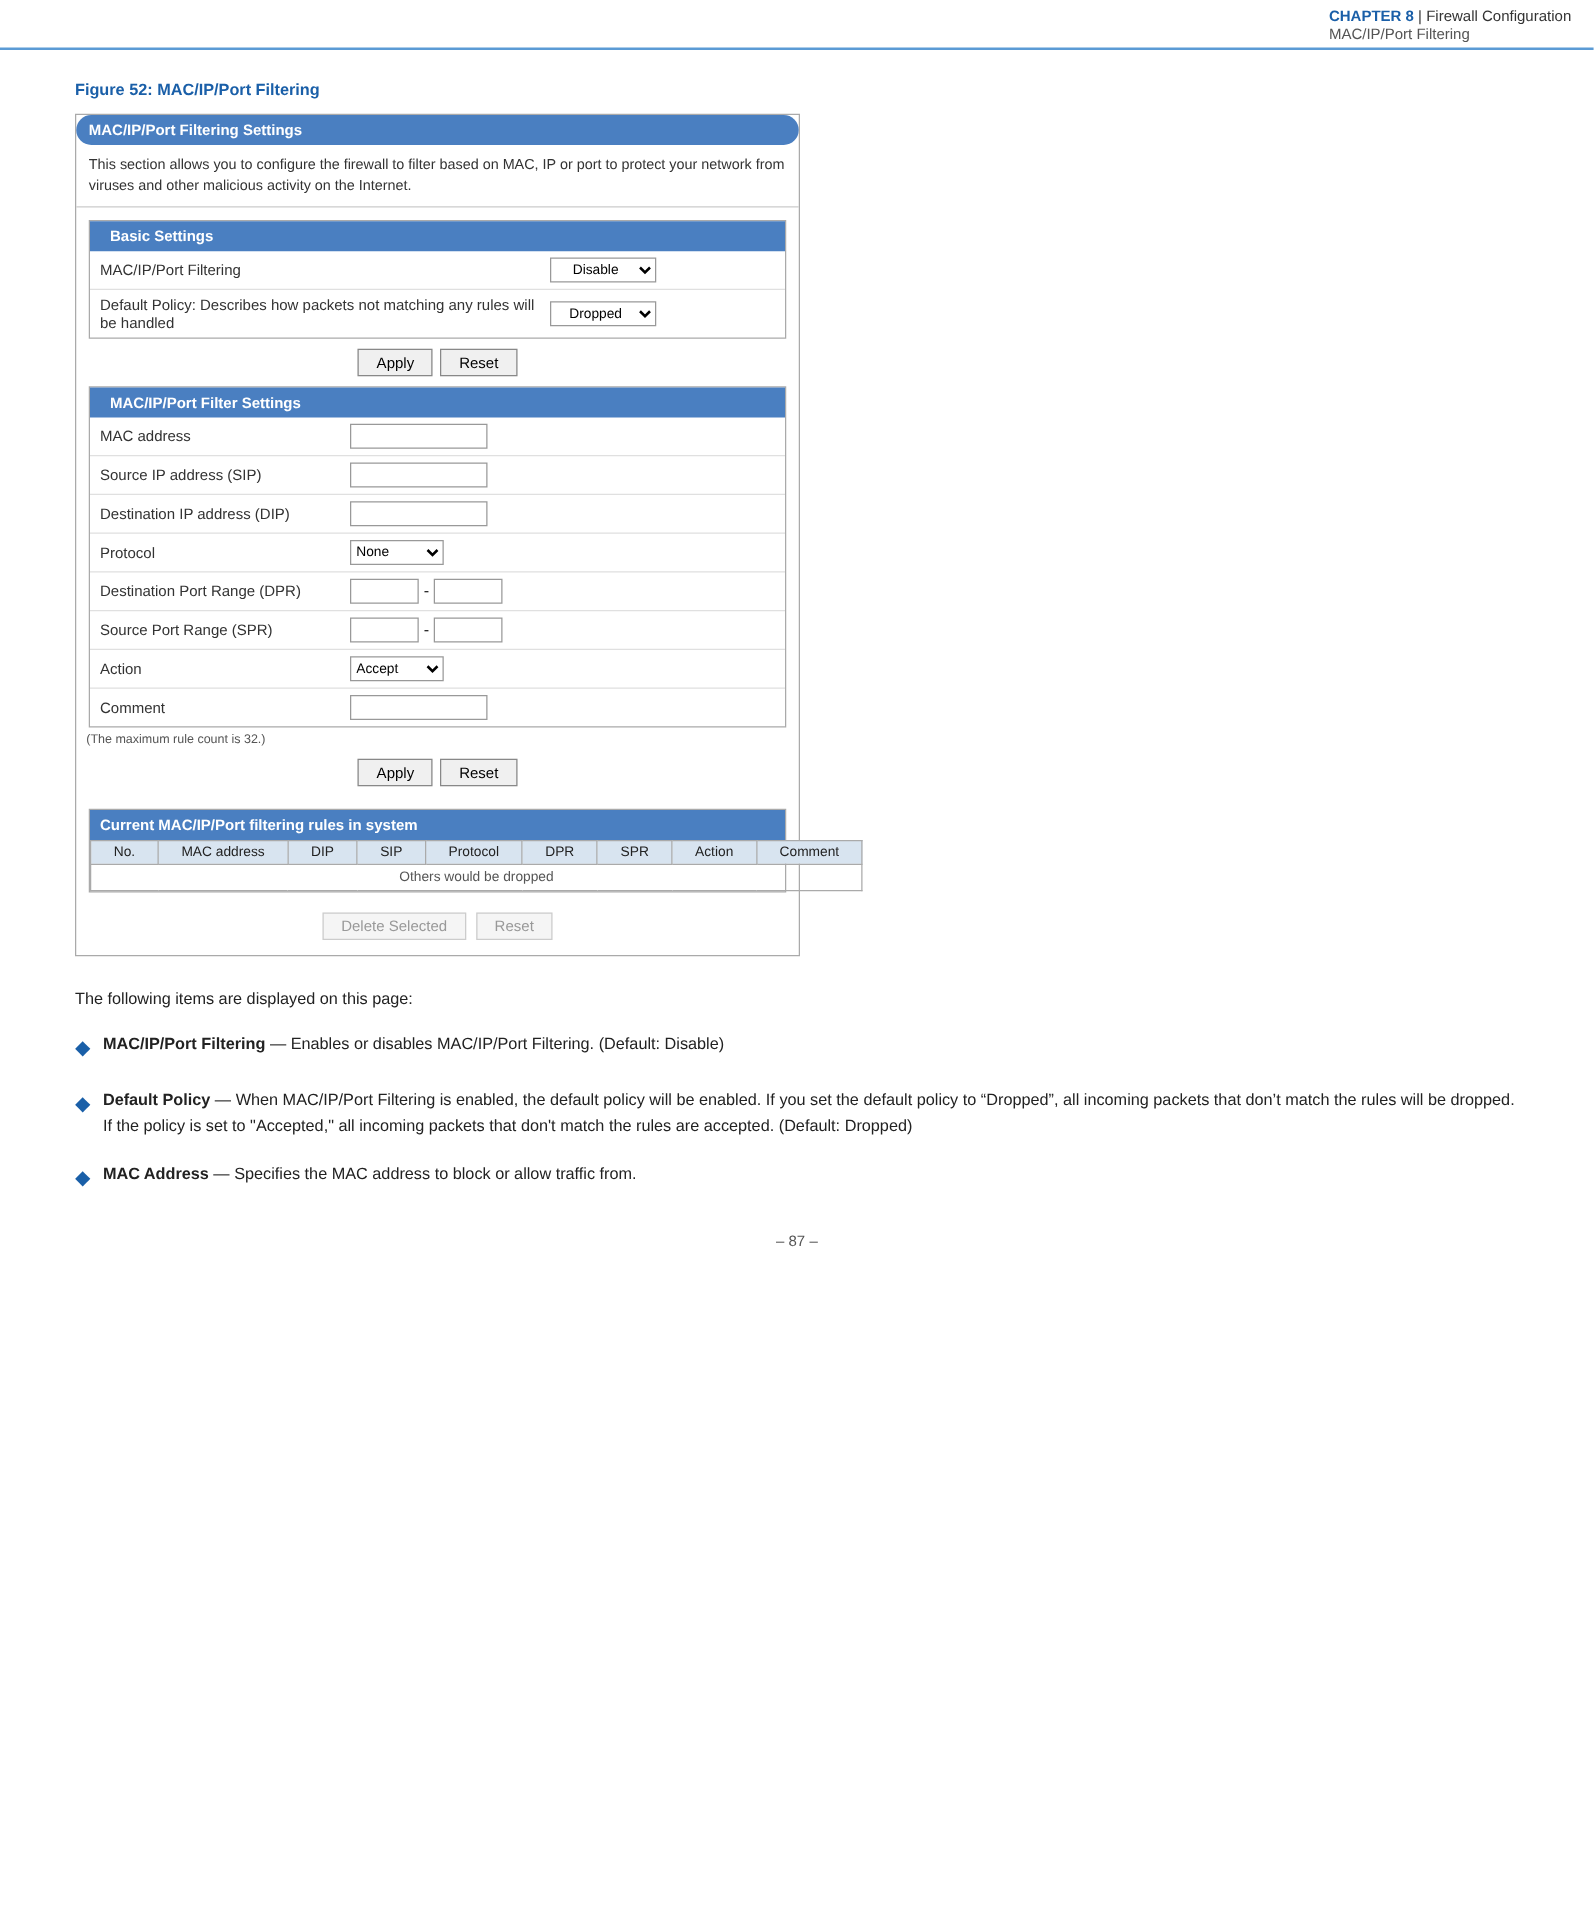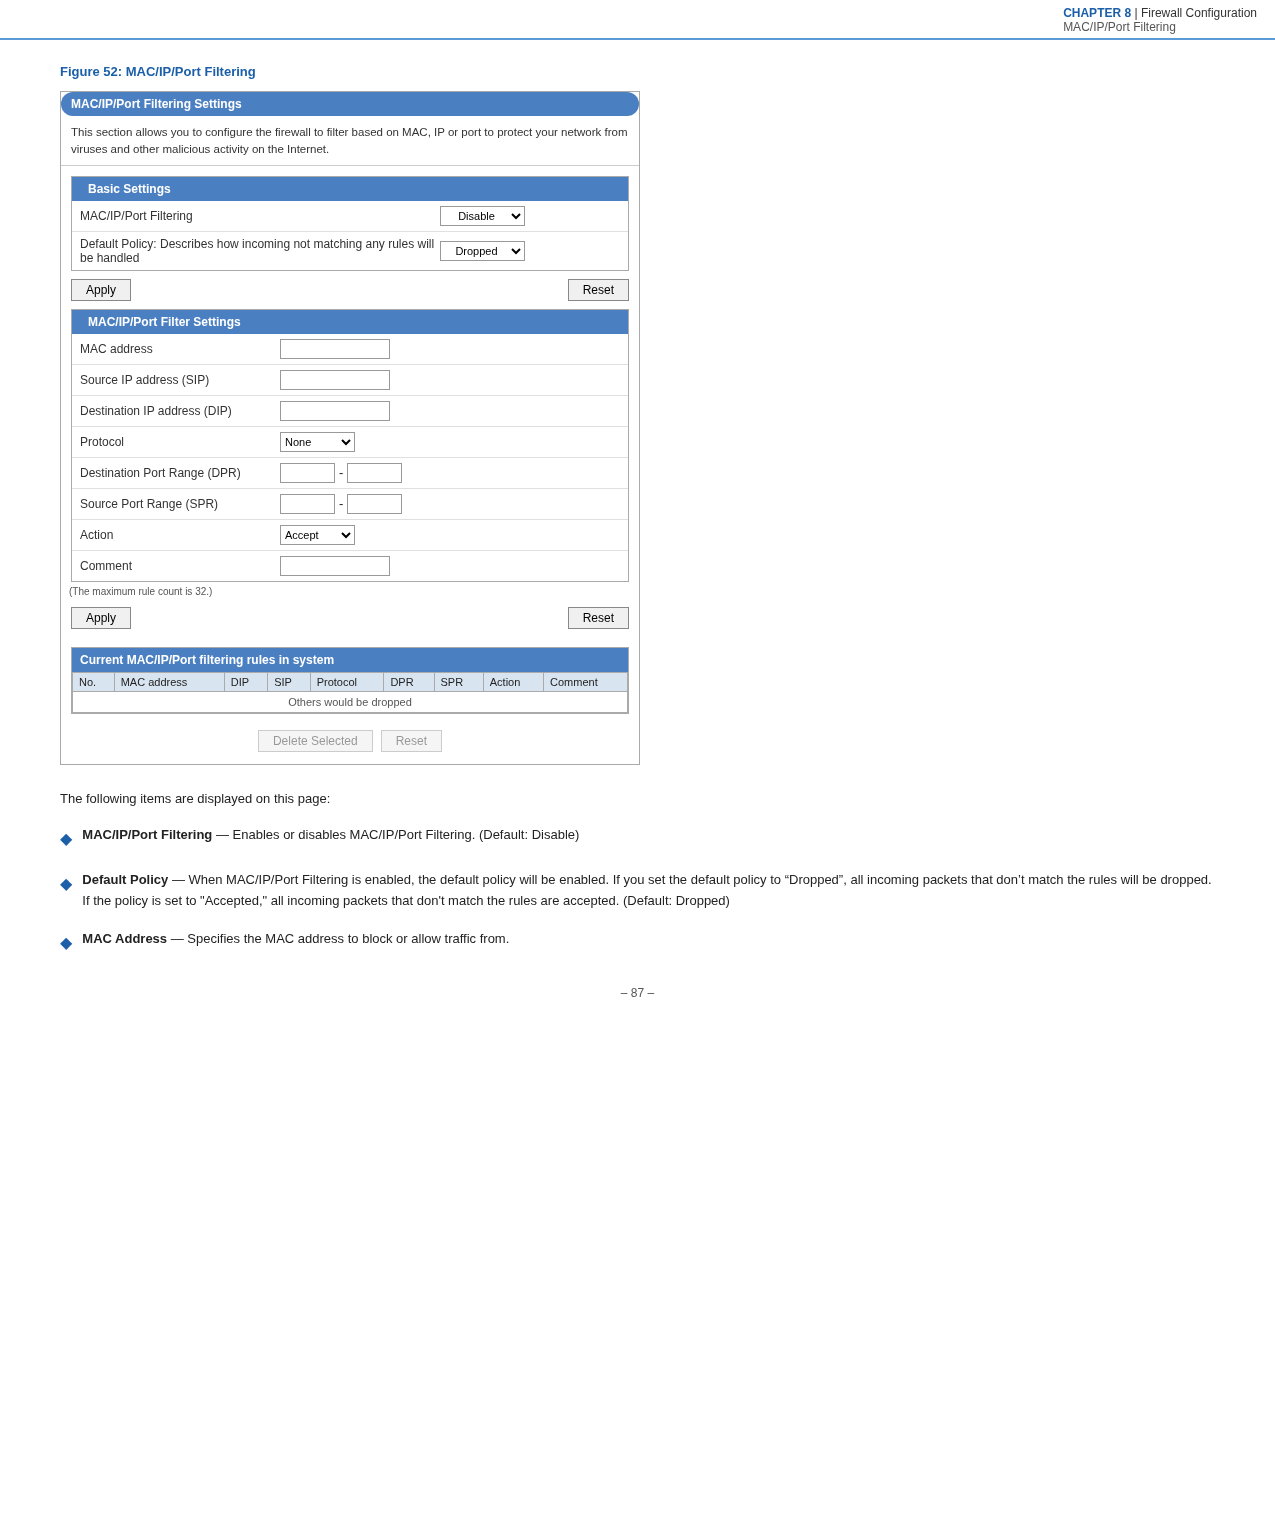--- a/index.html
+++ b/index.html
@@ -126,21 +126,21 @@
     .form-select-wide {
       width: 85px;
       text-align: center;
     }
 
     
     .button-row {
       padding: 8px 10px;
       display: flex;
       align-items: center;
-      justify-content: space-between;
+      justify-content: center;
       gap: 6px;
     }
 
     .btn {
       font-size: 12px;
       padding: 2px 14px;
       border: 1px solid #888;
       background: #f0f0f0;
       cursor: pointer;
       height: 22px;
@@ -176,22 +176,22 @@
       padding: 5px 8px;
     }
     .rules-table {
       width: 100%;
       border-collapse: collapse;
       font-size: 11px;
     }
     .rules-table th {
       background: #d8e4f0;
       border: 1px solid #aaa;
-      padding: 3px 6px;
-      text-align: left;
+      padding: 3px 18px;
+      text-align: right;
       font-weight: normal;
       white-space: nowrap;
     }
     .rules-table td {
       border: 1px solid #aaa;
       padding: 3px 6px;
       text-align: center;
       font-size: 11px;
     }
     .others-row td {
@@ -282,21 +282,21 @@
 
       <div class="form-row">
         <span class="form-label-wide">MAC/IP/Port Filtering</span>
         <select class="form-select form-select-wide">
           <option>Disable</option>
           <option>Enable</option>
         </select>
       </div>
 
       <div class="form-row">
-        <span class="form-label-wide">Default Policy: Describes how incoming not matching any rules will be handled</span>
+        <span class="form-label-wide">Default Policy: Describes how packets not matching any rules will be handled</span>
         <select class="form-select form-select-wide">
           <option>Dropped</option>
           <option>Accepted</option>
         </select>
       </div>
     </div>
 
     <div class="button-row">
       <button class="btn">Apply</button>
       <button class="btn">Reset</button>

